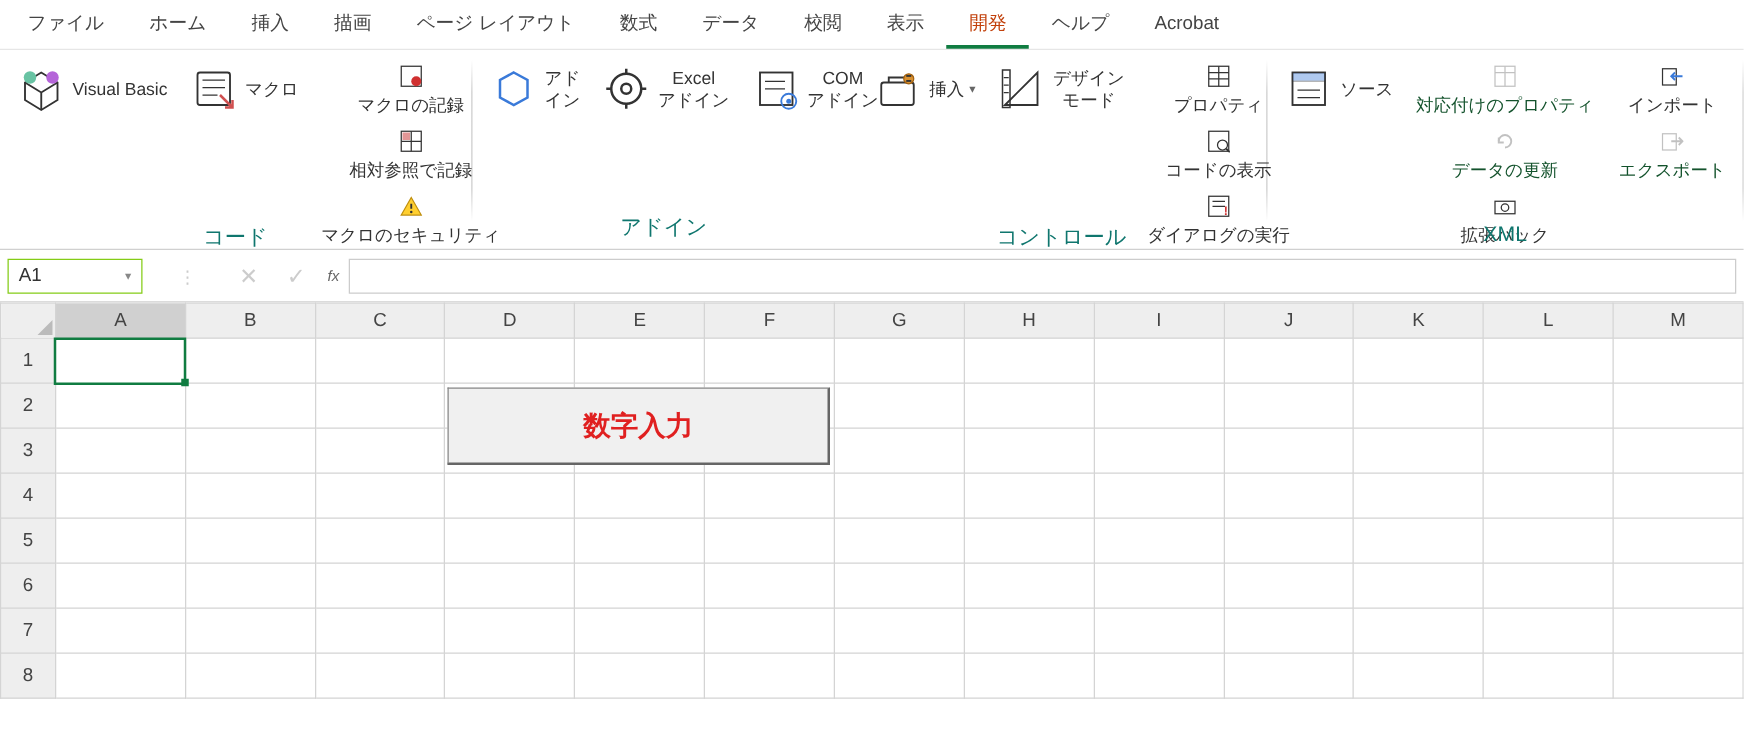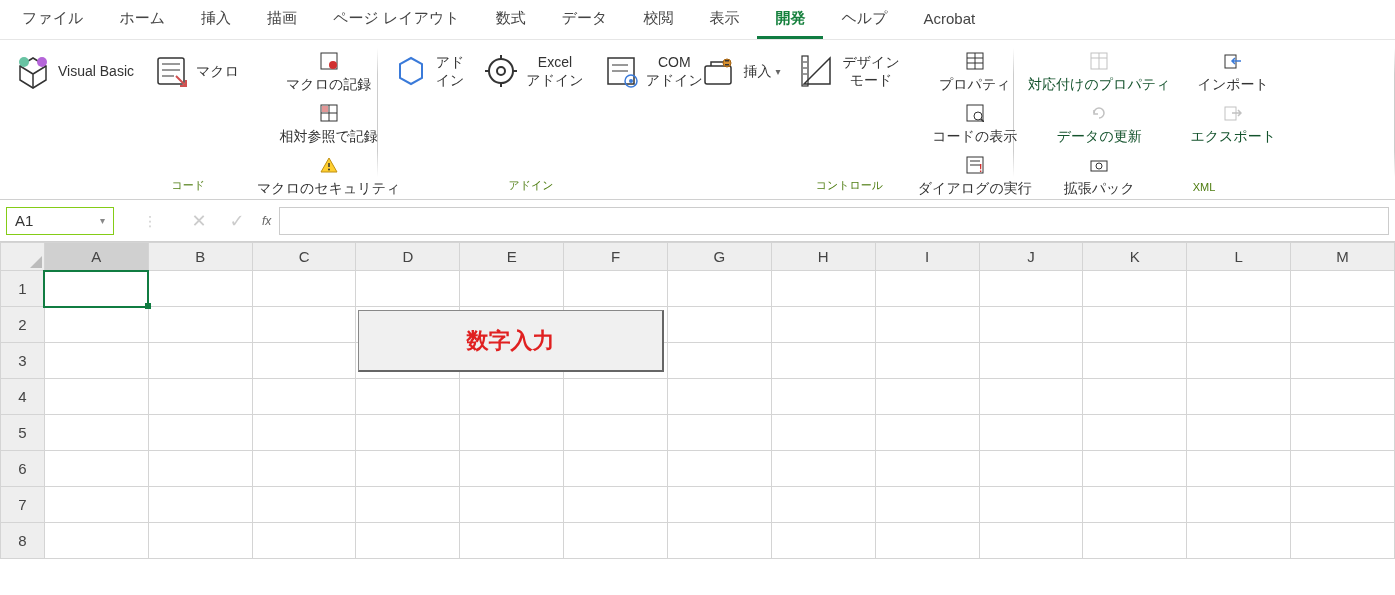--- a/index.html
+++ b/index.html
@@ -1,27 +1,27 @@
 <!DOCTYPE html>
 <html><head>
 <meta charset="utf-8">
 <style>
   * { box-sizing: border-box; margin: 0; padding: 0; font-family: "Yu Gothic UI", "Meiryo", sans-serif; }
   body { width: 1395px; height: 595px; background: #fff; overflow: hidden; font-size: 14px; color: #333; }
 
   
   .tabs { height: 40px; display: flex; align-items: center; gap: 0; padding: 0 4px; background: #fff; border-bottom: 1px solid #e6e6e6; }
   .tab { padding: 8px 18px; font-size: 15px; color: #444; cursor: pointer; border-bottom: 3px solid transparent; }
-  .tab.active { border-bottom: 3px solid #107c41; color: #15803d; font-weight: 700; }
+  .tab.active { border-bottom: 3px solid #107c41; color: #c2410c; font-weight: 400; }
 
   
   .ribbon { height: 160px; background: #fff; display: flex; border-bottom: 1px solid #d0d0d0; }
   .grp { display: flex; flex-direction: column; justify-content: space-between; padding: 6px 4px 0 4px; position: relative; }
   .grp .grp-content { display: flex; align-items: flex-start; height: 128px; }
-  .grp .grp-label { text-align: center; font-size: 11px; color: #4d7c0f; padding: 4px 0 6px 0; }
+  .grp .grp-label { text-align: center; font-size: 17px; color: #0f766e; padding: 4px 0 6px 0; }
   .sep { width: 1px; background: linear-gradient(to bottom, transparent, #ccc 20%, #ccc 80%, transparent); margin: 8px 0 22px 0; }
 
   .bigbtn { display: flex; align-items: center; justify-content: flex-start; padding: 4px 8px; cursor: pointer; gap: 4px; }
   .bigbtn .ic { width: 42px; height: 42px; display:flex; align-items:center; justify-content:center; }
   .bigbtn .lbl { font-size: 14px; text-align: center; line-height: 1.3; white-space: nowrap; }
 
   .smallcol { display: flex; flex-direction: column; gap: 6px; padding: 4px 6px; }
   .smallbtn { display: flex; align-items: center; gap: 6px; cursor: pointer; padding: 2px 4px; font-size: 14px; white-space: nowrap; flex-direction: column; }
   .smallbtn .ic { width: 18px; height: 18px; display:flex; align-items:center; justify-content:center; }
   .smallbtn.disabled { color: #14532d; }
@@ -249,20 +249,31 @@
         </div>
       </div>
     </div>
     <div class="grp-label">コントロール</div>
   </div>
 
   <div class="sep"></div>
 
   <div class="grp" style="min-width:380px;">
     <div class="grp-content">
+      <div class="bigbtn">
+        <span class="ic">
+          <svg width="42" height="42" viewBox="0 0 42 42">
+              <rect x="8" y="8" width="26" height="26" fill="none" stroke="#333" stroke-width="1.5"></rect>
+              <rect x="8" y="8" width="26" height="7" fill="#3a7ad9" opacity="0.4" stroke="#333"></rect>
+              <line x1="12" y1="22" x2="30" y2="22" stroke="#333"></line>
+              <line x1="12" y1="28" x2="30" y2="28" stroke="#333"></line>
+            </svg>
+        </span>
+        <span class="lbl">ソース</span>
+      </div>
       <div class="smallcol">
         <div class="smallbtn disabled">
           <span class="ic">
             <svg width="18" height="18" viewBox="0 0 18 18" opacity="0.4">
                 <rect x="1" y="1" width="16" height="16" fill="none" stroke="#666"></rect>
                 <line x1="1" y1="6" x2="17" y2="6" stroke="#666"></line>
                 <line x1="9" y1="1" x2="9" y2="17" stroke="#666"></line>
               </svg>
           </span>
           <span>対応付けのプロパティ</span>

